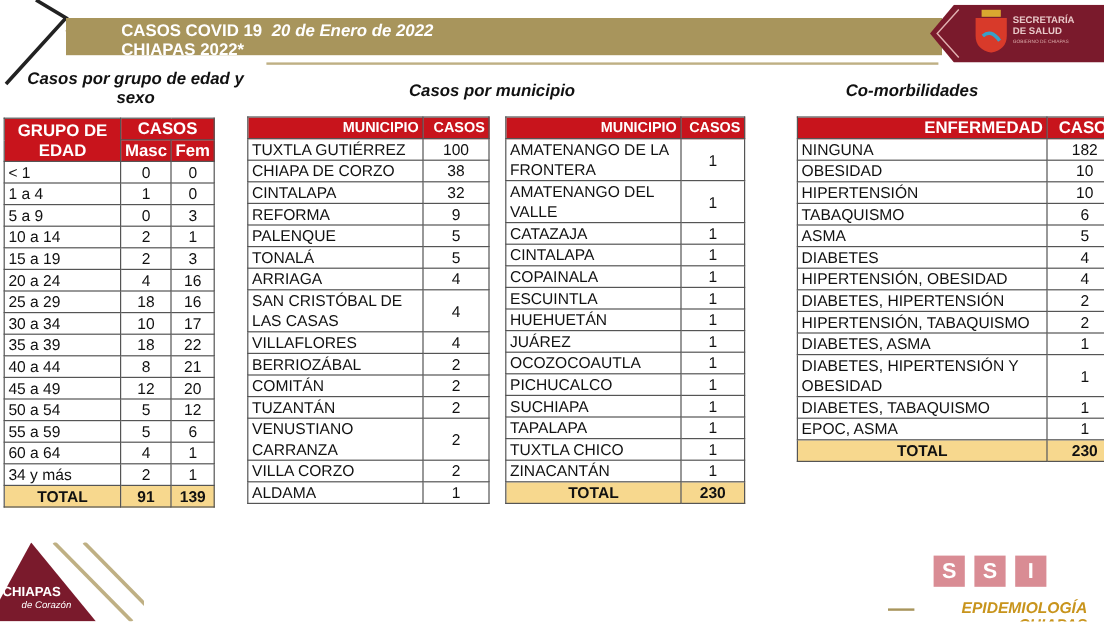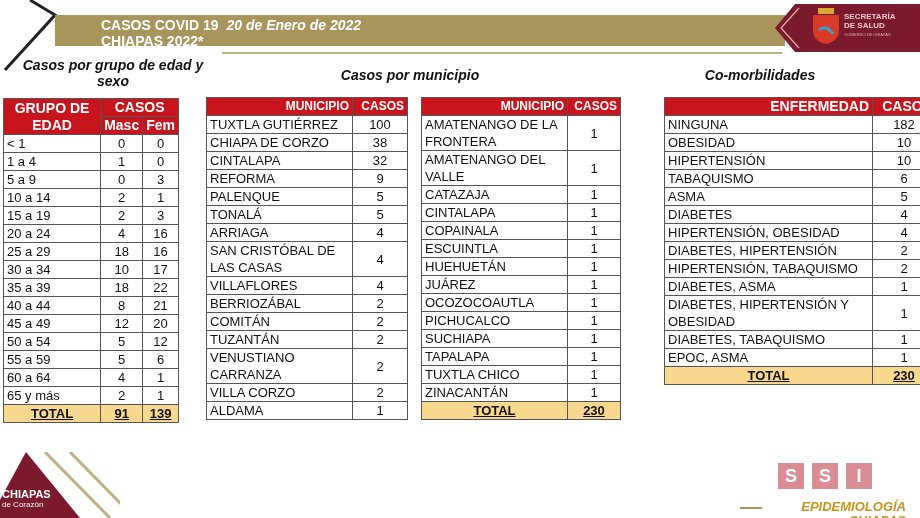--- a/index.html
+++ b/index.html
@@ -17,33 +17,33 @@
   .logo-text { position: absolute; left: 844px; top: 12px; color: #e8c8c8; font-size: 8px; line-height: 9px; font-weight: bold; }
   .logo-text .sub { font-size: 4px; font-weight: normal; color: #d9a9a9; }
   .shield { position: absolute; left: 811px; top: 8px; width: 30px; height: 36px; }
 
   .section-title { position: absolute; font-weight: bold; font-style: italic; font-size: 14px; text-align: center; }
 
   table { position: absolute; border-collapse: collapse; font-size: 13px; }
   td, th { border: 1px solid #555; padding: 0 3px; line-height: 17px; height: 18px; }
   th { background: #c8141c; color: #fff; font-weight: bold; text-align: center; }
   td.num { text-align: center; }
-  tr.total td { background: #f7d88e; font-weight: bold; text-align: center; text-decoration: underline; }
+  tr.total td { background: #f7d88e; font-weight: bold; text-align: center; }
 
   #t-age { left: 3px; top: 98px; width: 176px; }
   #t-age th { font-size: 14px; line-height: 17px; }
   #t-mun1 { left: 206px; top: 97px; width: 202px; }
   #t-mun2 { left: 421px; top: 97px; width: 200px; }
   #t-com { left: 664px; top: 97px; width: 272px; }
   #t-com th, #t-mun1 th, #t-mun2 th { font-size: 12px; text-align: right; }
   #t-com th { font-size: 14px; }
 
   .chiapas-logo { position: absolute; left: 0; top: 452px; width: 120px; height: 66px; }
   .chiapas-text { position: absolute; left: 2px; top: 488px; color: #fff; font-weight: bold; font-size: 11px; }
-  .chiapas-text .script { display: block; font-weight: normal; font-size: 8px; }
+  .chiapas-text .script { display: block; font-style: italic; font-weight: normal; font-size: 8px; margin-left: 16px; }
 
   .epi-blocks { position: absolute; left: 778px; top: 463px; }
   .epi-block { position: absolute; top: 0; width: 26px; height: 26px; background: #d98c94; color: #fff; font-weight: bold; font-size: 18px; text-align: center; line-height: 26px; }
   .epi-text { position: absolute; left: 766px; top: 500px; color: #c8941c; font-weight: bold; font-style: italic; font-size: 13px; line-height: 14px; text-align: right; width: 140px; }
   .epi-line { position: absolute; left: 740px; top: 507px; width: 22px; height: 2px; background: #a8955c; }
 </style>
 </head>
 <body>
 
 <svg class="header-diag" viewBox="0 0 80 75">
@@ -152,21 +152,21 @@
         <td>55 a 59</td>
         <td class="num">5</td>
         <td class="num">6</td>
       </tr>
       <tr>
         <td>60 a 64</td>
         <td class="num">4</td>
         <td class="num">1</td>
       </tr>
       <tr>
-        <td>65 y más</td>
+        <td>34 y más</td>
         <td class="num">2</td>
         <td class="num">1</td>
       </tr>
     </tbody>
   <tfoot>
     <tr class="total">
       <td>TOTAL</td>
       <td>91</td>
       <td>139</td>
     </tr>

